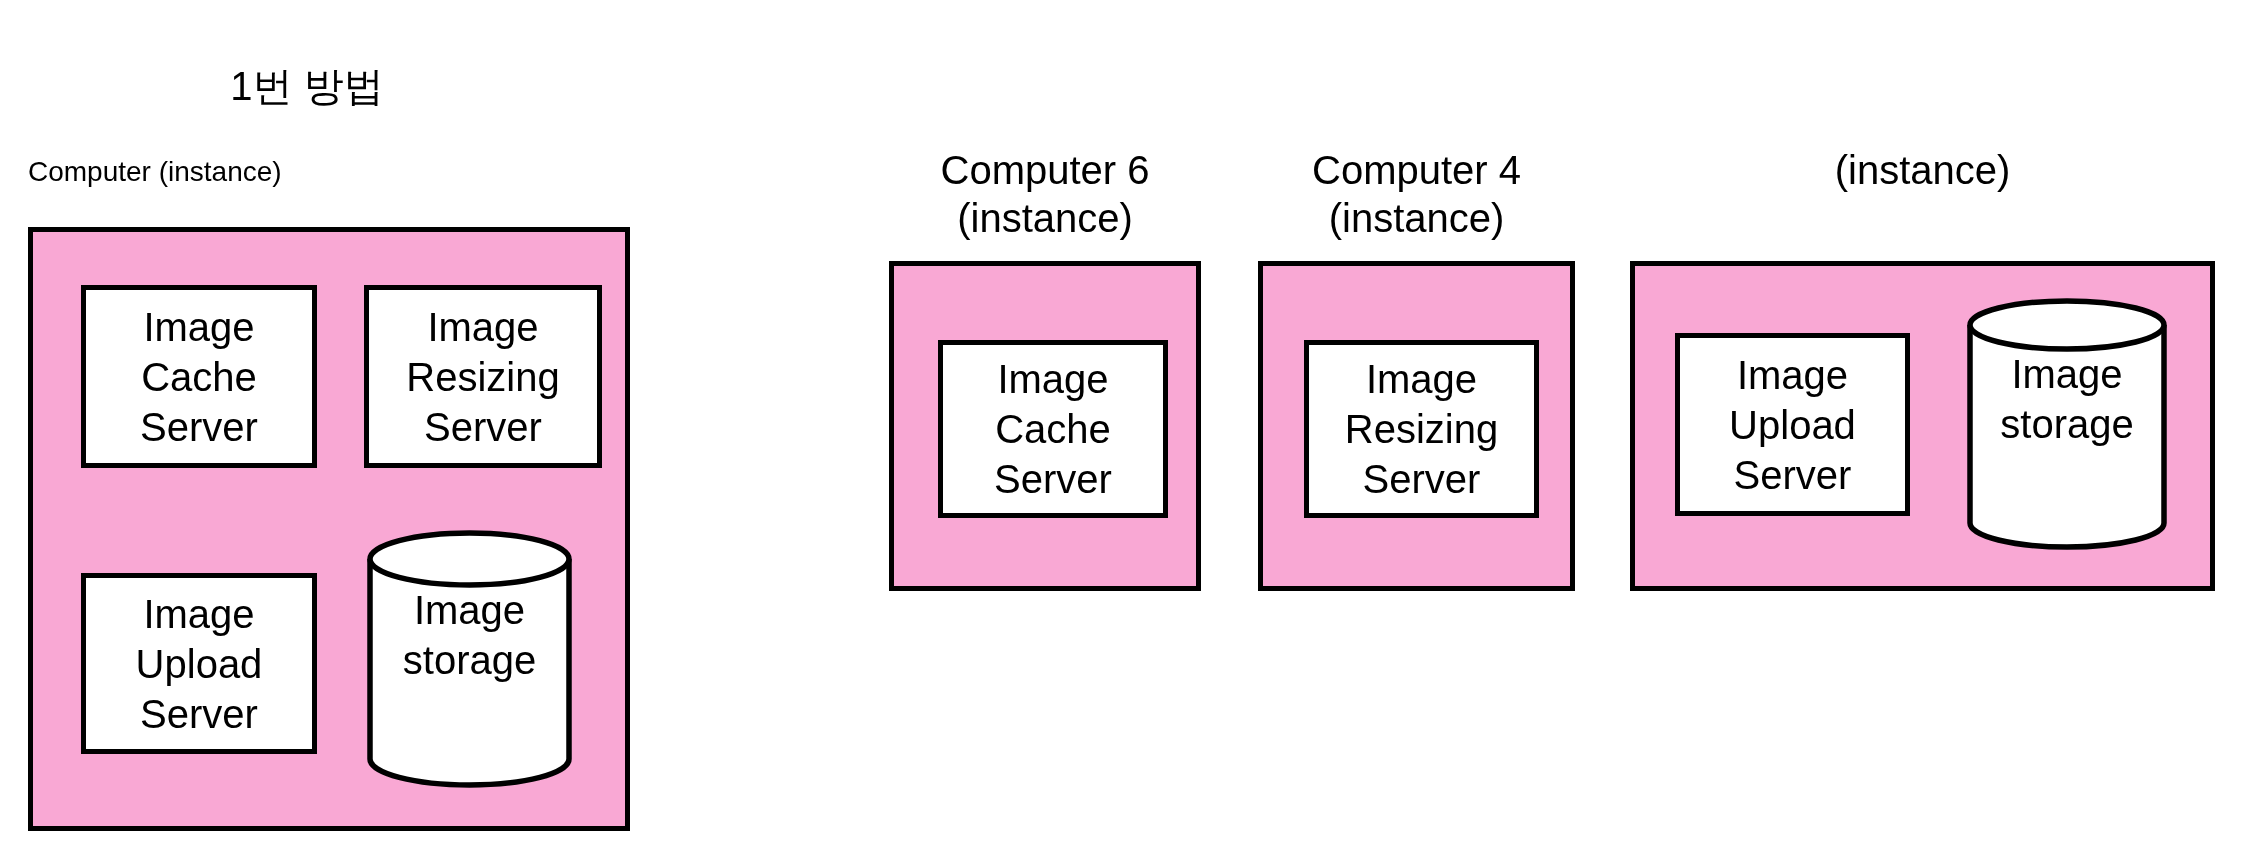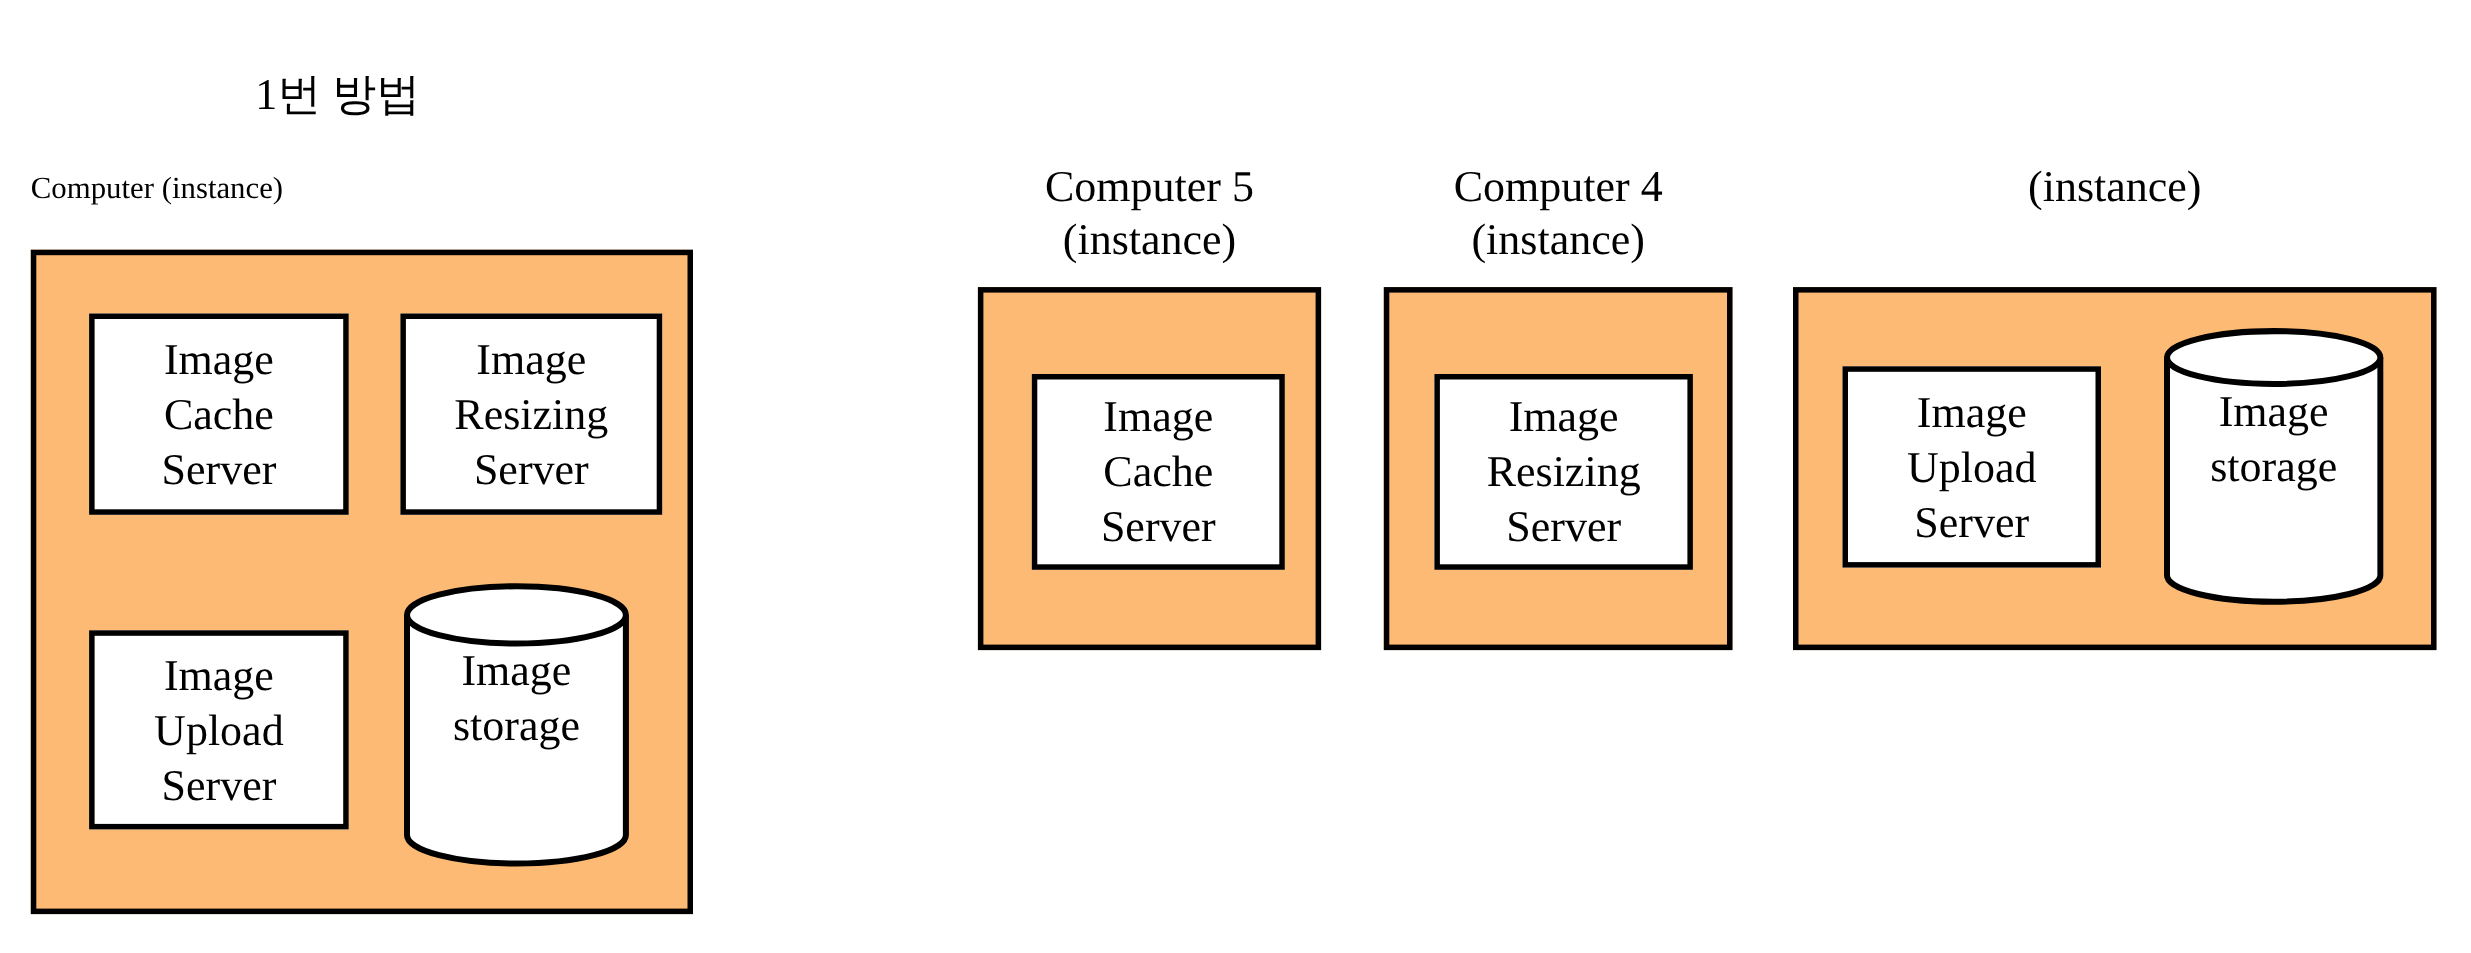--- a/index.html
+++ b/index.html
@@ -5,21 +5,21 @@
   html, body {
     margin: 0;
     padding: 0;
     background: #ffffff;
   }
   .canvas {
     position: relative;
     width: 2246px;
     height: 866px;
     background: #ffffff;
-    font-family: Liberation Serif, serif;
+    font-family: Liberation Sans, sans-serif;
     color: #000000;
     overflow: hidden;
   }
   .abs { position: absolute; }
 
   
   .method-title {
     font-size: 40px;
     line-height: 48px;
     text-align: center;
@@ -33,21 +33,21 @@
   .computer-label-2line {
     font-size: 40px;
     line-height: 48px;
     text-align: center;
   }
 
   
   .outer-box {
     box-sizing: border-box;
     border: 5px solid #000000;
-    background: #fdba74;
+    background: #f9a8d4;
   }
 
   
   .node-box {
     box-sizing: border-box;
     border: 5px solid #000000;
     background: #ffffff;
     display: flex;
     align-items: center;
     justify-content: center;
@@ -101,21 +101,21 @@
         <ellipse cx="102.5" cy="29" rx="99.5" ry="26" fill="#ffffff" stroke="#000000" stroke-width="5.5"></ellipse>
       </svg>
       <div class="cylinder-text" style="top:55px; bottom:4px;">
         <div class="node-label">Image storage</div>
       </div>
     </div>
   </div>
 
 
   <div class="abs computer-label-2line" style="left:889px; top:146px; width:312px;">
-    <div>Computer 5</div>
+    <div>Computer 6</div>
     <div>(instance)</div>
   </div>
   <div class="abs outer-box" style="left:889px; top:261px; width:312px; height:330px;">
     <div class="abs node-box" style="left:44px; top:74px; width:230px; height:178px;">
       <div class="node-label">Image Cache Server</div>
     </div>
   </div>
 
   <div class="abs computer-label-2line" style="left:1258px; top:146px; width:317px;">
     <div>Computer 4</div>

